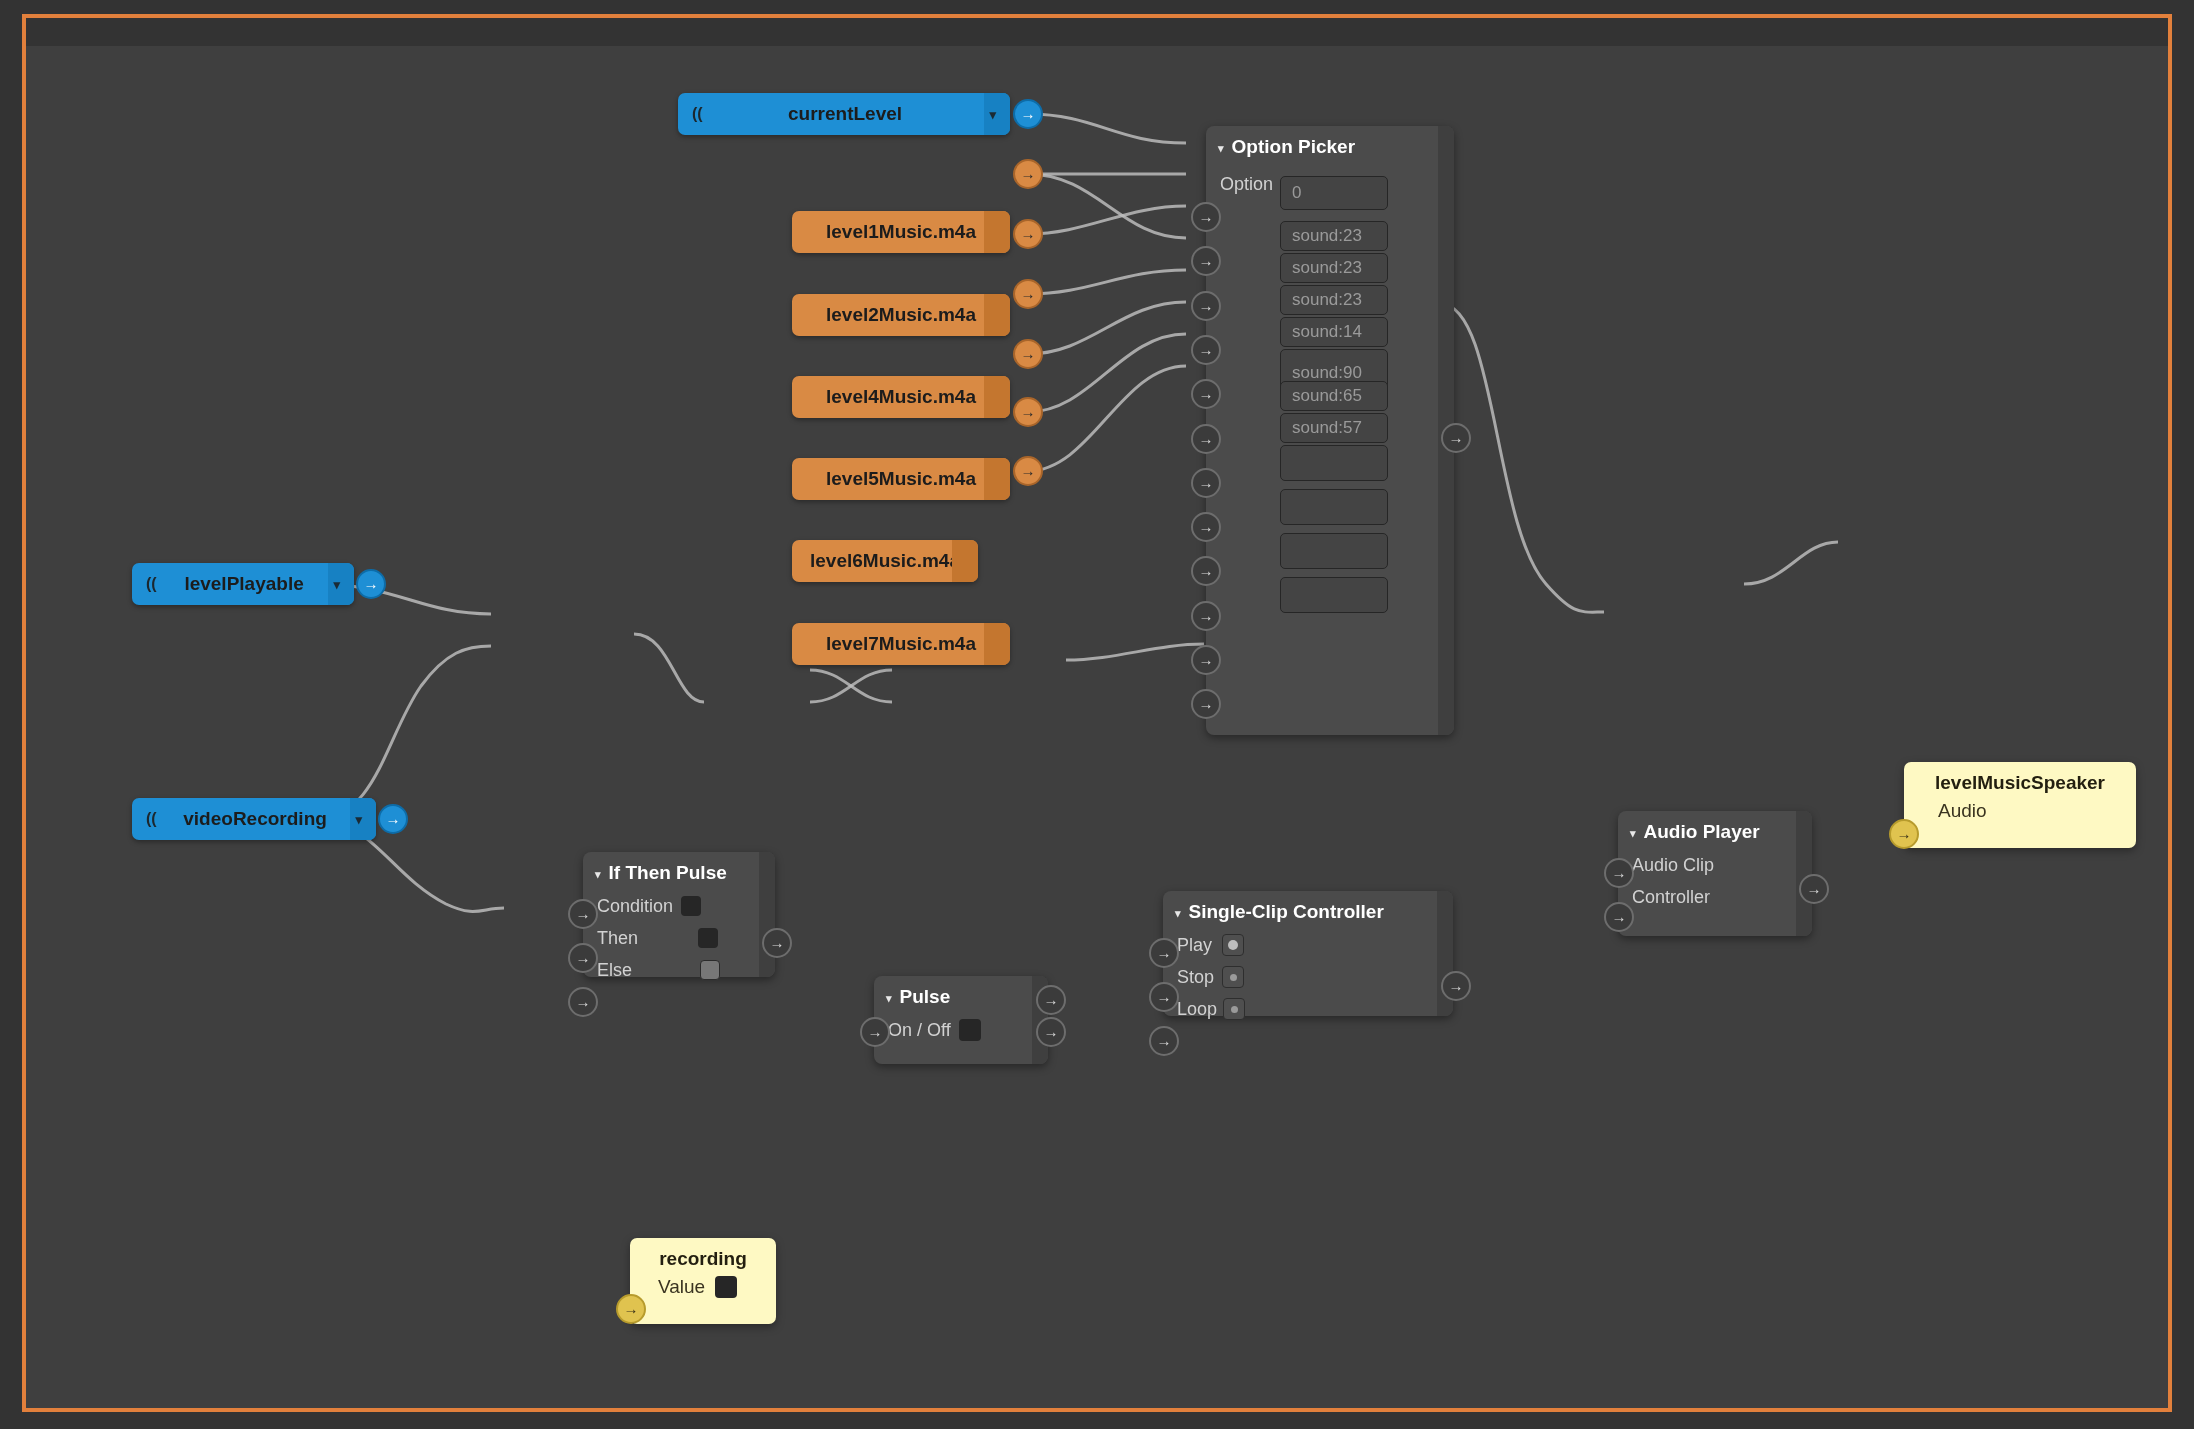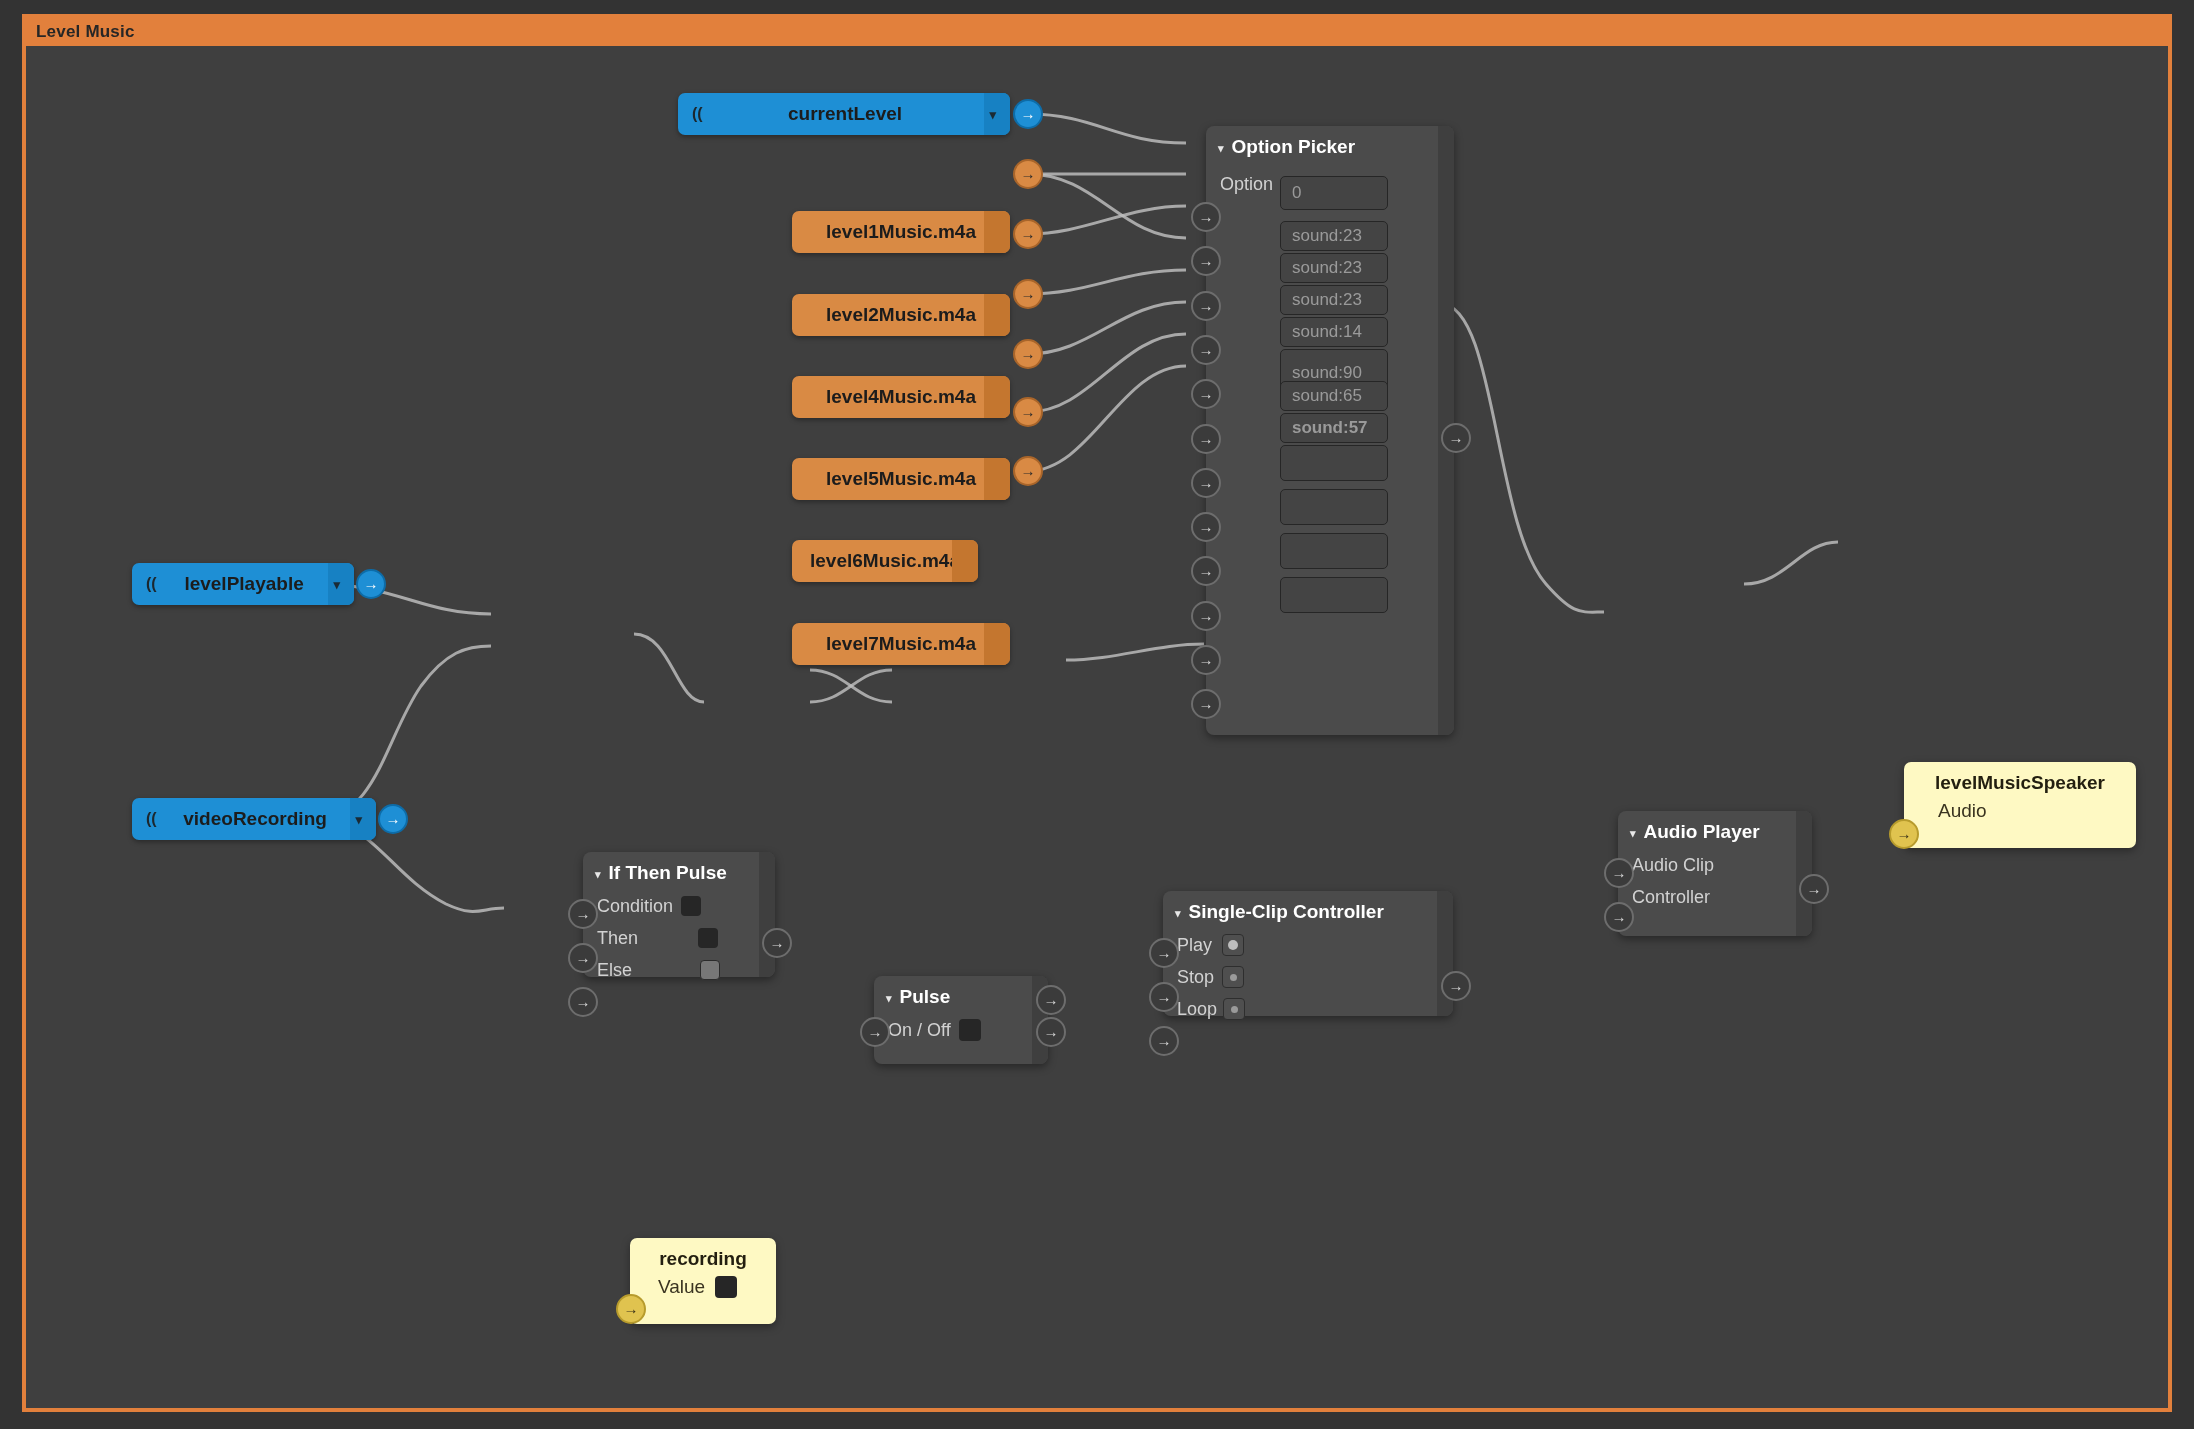--- a/index.html
+++ b/index.html
@@ -189,21 +189,20 @@
   .ynode-row {
     display: flex; align-items: center;
     font-size: 19px; color: #3a3420;
     padding: 4px 16px 12px 34px;
   }
 </style>
 </head>
 <body>
 
 <div id="frame">
-  <div id="frame-title">Level Music</div>
 
   <div id="canvas">
     <div id="grid"></div>
 
     <svg id="wires">
 
       <path d="M 1002,68 C 1070,68 1090,97 1160,97"></path>
 
       <path d="M 1002,128 C 1090,128 1090,128 1160,128"></path>
 
@@ -325,21 +324,21 @@
         <span class="row-label">Option</span>
       </div>
       <div class="valbox" style="left:74px; top:50px; width:108px; height:34px;">0</div>
 
       <div class="valbox" style="left:74px; top:95px; width:108px; height:30px;">sound:23</div>
       <div class="valbox" style="left:74px; top:127px; width:108px; height:30px;">sound:23</div>
       <div class="valbox" style="left:74px; top:159px; width:108px; height:30px;">sound:23</div>
       <div class="valbox" style="left:74px; top:191px; width:108px; height:30px;">sound:14</div>
       <div class="valbox" style="left:74px; top:223px; width:108px; height:48px;">sound:90</div>
       <div class="valbox" style="left:74px; top:255px; width:108px; height:30px;">sound:65</div>
-      <div class="valbox" style="left:74px; top:287px; width:108px; height:30px;font-weight:bold;">sound:57</div>
+      <div class="valbox" style="left:74px; top:287px; width:108px; height:30px;">sound:57</div>
       <div class="valbox" style="left:74px; top:319px; width:108px; height:36px;"></div>
       <div class="valbox" style="left:74px; top:363px; width:108px; height:36px;"></div>
       <div class="valbox" style="left:74px; top:407px; width:108px; height:36px;"></div>
       <div class="valbox" style="left:74px; top:451px; width:108px; height:36px;"></div>
     </div>
 
     <div class="port grey" style="left:1165px; top:156px;">
         <span class="arw">→</span>
       </div>
     <div class="port grey" style="left:1165px; top:200px;">

